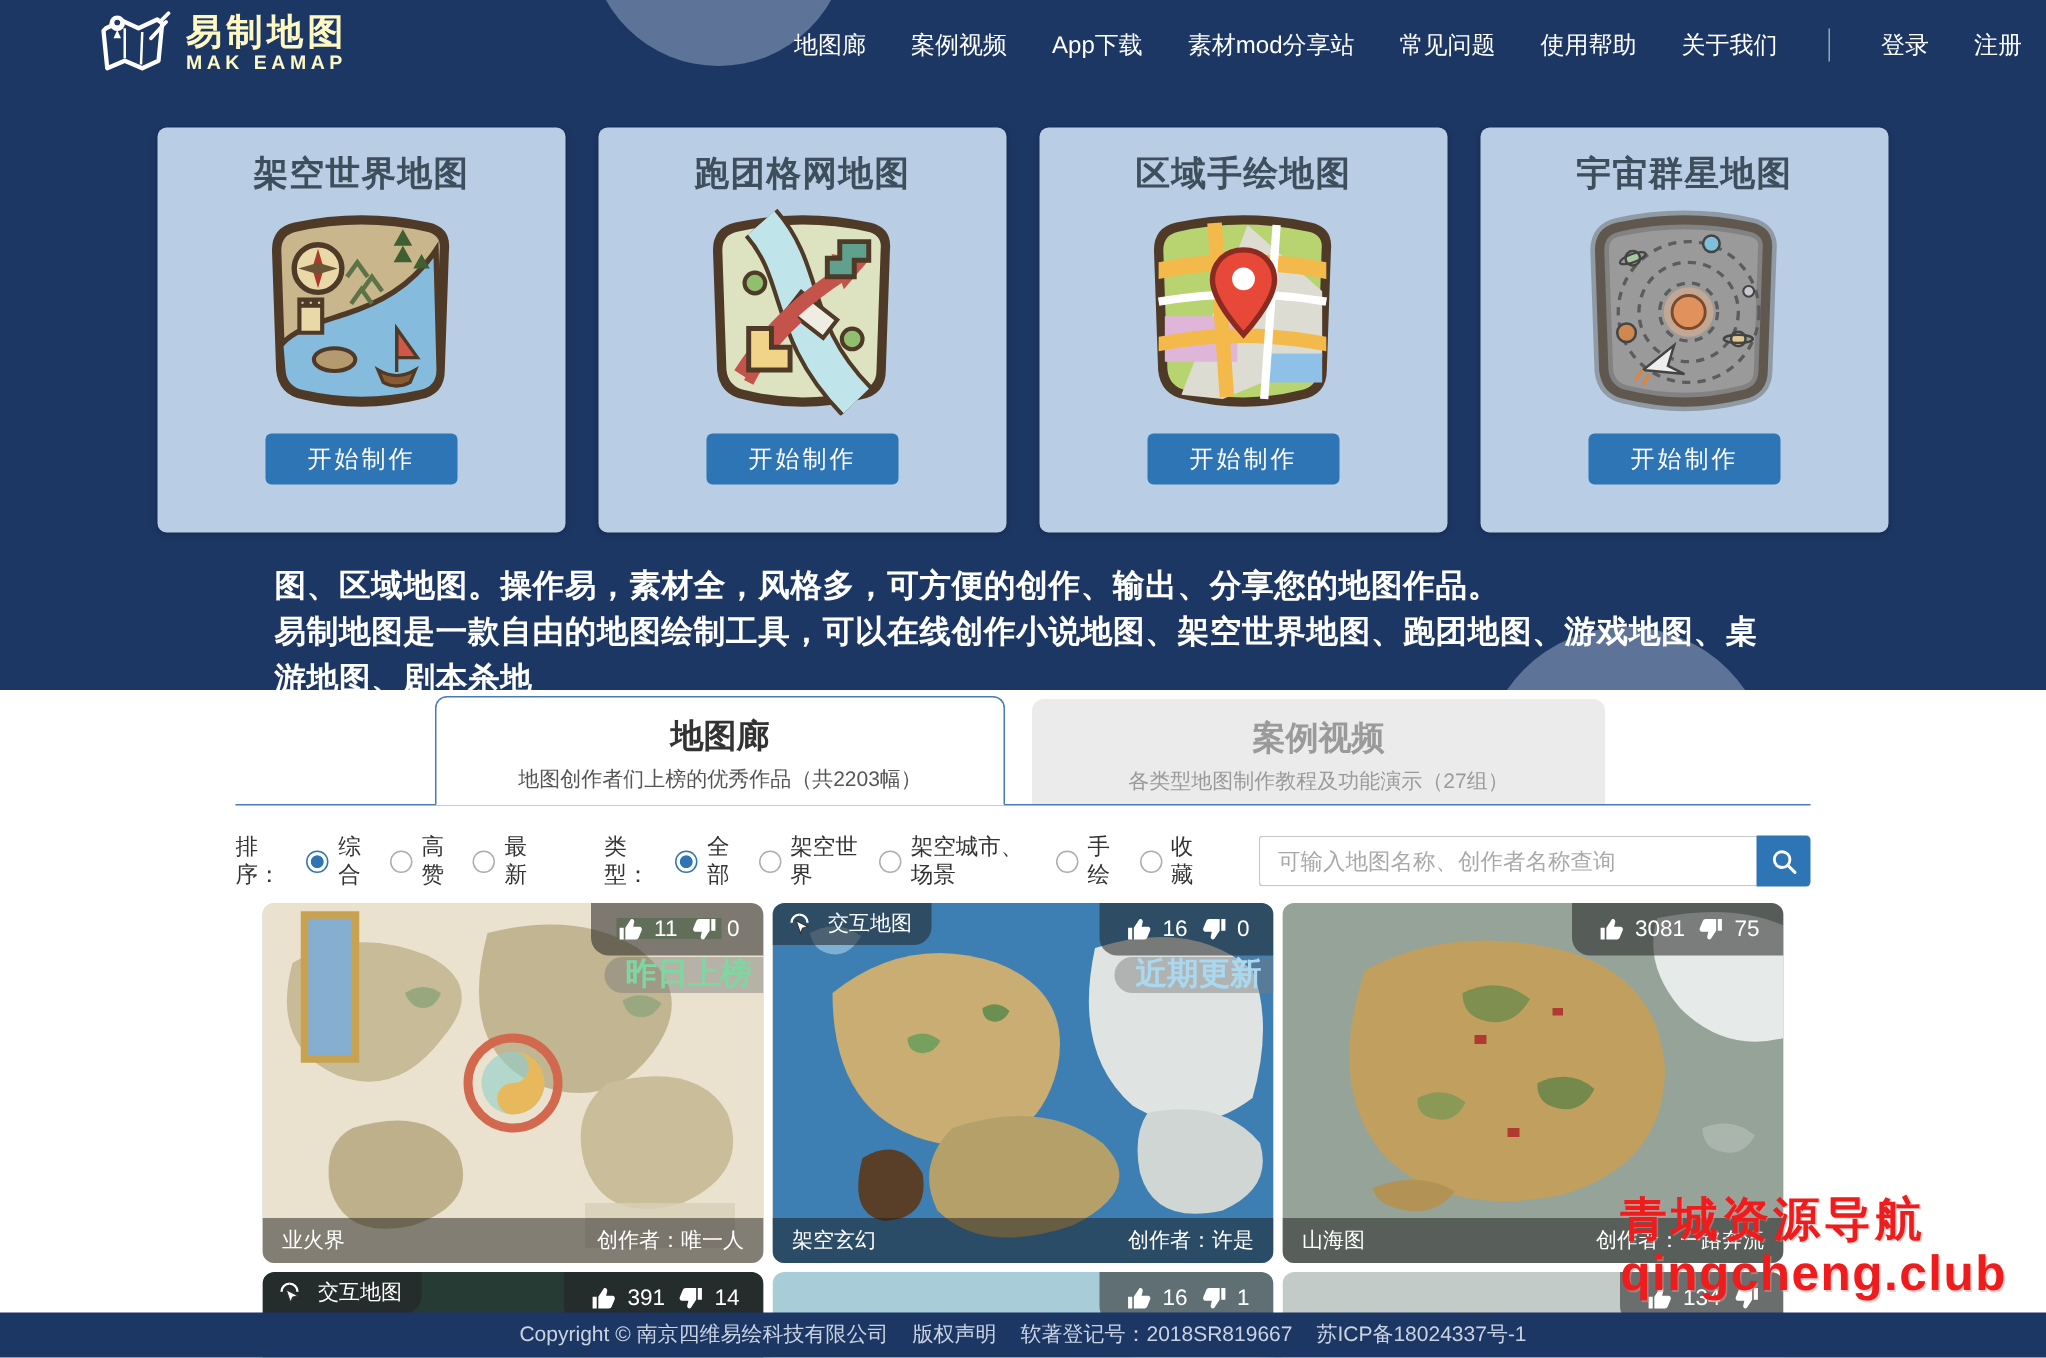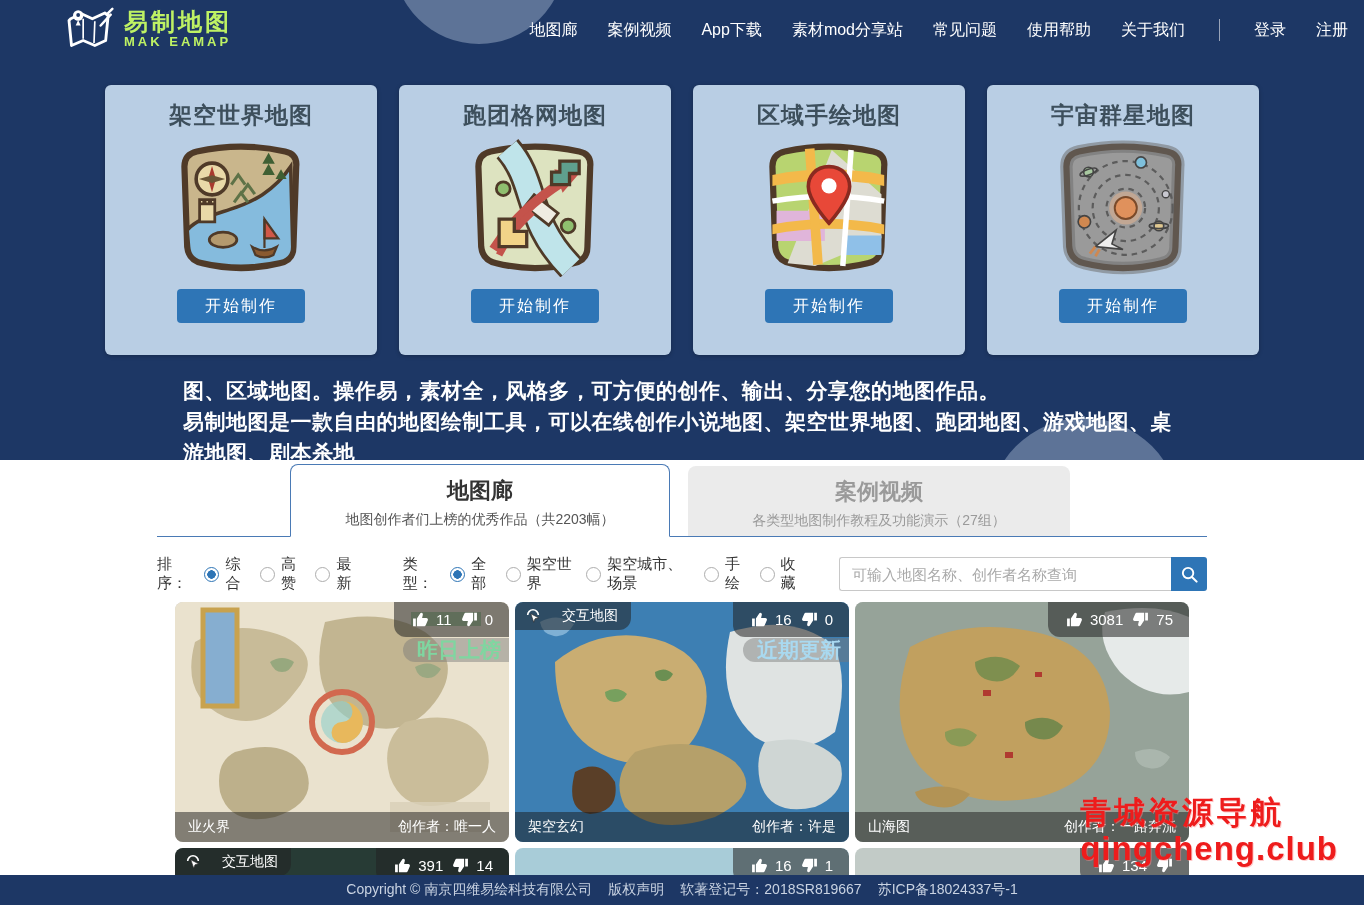--- a/index.html
+++ b/index.html
@@ -7,21 +7,21 @@
   .page { width:1364px; height:905px; position:relative; overflow:hidden; background:#fff; margin:0 auto; }
 
   
   .hero-wrap { height:460px; background:#1d3765; position:relative; overflow:hidden; }
   .deco-circle { position:absolute; border-radius:50%; background:#5d7397; z-index:1; }
   .circle-top { left:393px; top:-128px; width:172px; height:172px; }
   .circle-bottom { left:988px; top:418px; width:192px; height:192px; }
 
   .topnav { position:relative; z-index:2; height:60px; display:flex; align-items:center; padding:0 16px 0 64px; }
   .logo { display:flex; align-items:center; gap:10px; cursor:pointer; }
-  .logo-txt { color:#bef264; }
+  .logo-txt { color:#fef9c3; }
   .logo-zh { font-size:24px; font-weight:bold; letter-spacing:3px; line-height:24px; }
   .logo-en { font-size:13px; font-weight:bold; letter-spacing:3px; line-height:16px; }
   .nav-menu { margin-left:auto; display:flex; align-items:center; gap:30px; }
   .nav-item { color:#fff; font-size:16px; cursor:pointer; white-space:nowrap; }
   .nav-divider { width:1px; height:22px; background:rgba(255,255,255,.55); margin:0 4px; }
 
   
   .feature-row { position:relative; z-index:2; display:flex; justify-content:center; gap:22px; margin-top:25px; }
   .fcard { width:272px; height:270px; background:#b9cee4; border-radius:6px; text-align:center; box-shadow:0 1px 4px rgba(0,0,0,.25); }
   .fcard-title { margin:15px 0 8px; font-size:23px; color:#3d4f5c; font-weight:bold; letter-spacing:1px; }
@@ -50,21 +50,21 @@
   .search-input { width:332px; height:34px; border:1px solid #c8c8c8; border-right:none; border-radius:3px 0 0 3px; padding:0 12px; font-size:15px; outline:none; color:#333; font-family:"Liberation Sans",sans-serif; }
   .search-input::placeholder { color:#a9a9a9; }
   .search-btn { width:36px; height:34px; background:#2e75b6; border:none; display:flex; align-items:center; justify-content:center; cursor:pointer; border-radius:0 3px 3px 0; }
 
   
   .gallery { width:1014px; margin:9px auto 0; display:grid; grid-template-columns:repeat(3,334px); gap:6px; }
   .gcard { height:240px; border-radius:8px; position:relative; overflow:hidden; cursor:pointer; background:#ccc; }
   .gcard svg.thumb { position:absolute; inset:0; width:100%; height:100%; }
   .likebar { position:absolute; top:0; right:0; height:35px; background:rgba(35,35,35,.55); border-radius:0 8px 0 12px; display:flex; align-items:center; gap:9px; padding:0 16px 0 18px; color:#fff; font-size:15px; z-index:3; }
   .likegrp { display:flex; align-items:center; gap:7px; }
-  .ibadge { position:absolute; top:0; left:0; height:28px; background:rgba(35,35,35,.55); border-radius:8px 0 12px 0; display:flex; align-items:center; gap:21px; padding:0 13px 0 10px; color:#fff; font-size:14px; z-index:3; }
+  .ibadge { position:absolute; top:0; left:0; height:28px; background:rgba(35,35,35,.55); border-radius:8px 0 12px 0; display:flex; align-items:center; gap:11px; padding:0 13px 0 10px; color:#fff; font-size:14px; z-index:3; }
   .sbadge { position:absolute; top:36px; right:0; height:24px; line-height:24px; background:rgba(120,120,120,.45); border-radius:13px 0 0 13px; padding:0 8px 0 14px; font-size:21px; font-weight:bold; z-index:3; }
   .sbadge-green { color:#7fd6a0; }
   .sbadge-blue { color:#a9d9f0; }
   .gfoot { position:absolute; bottom:0; left:0; right:0; height:30px; background:rgba(25,25,25,.5); color:#fff; font-size:14px; display:flex; align-items:center; justify-content:space-between; padding:0 13px; z-index:3; }
 
   
   .thumb-r21 { background:radial-gradient(circle at 20% 120%, #4b5f53 0 40%, transparent 41%), radial-gradient(circle at 70% 160%, #556b4f 0 50%, transparent 51%), #273b35; }
   .thumb-r22 { background:radial-gradient(circle at 30% 180%, #ffffff 0 45%, transparent 46%), radial-gradient(circle at 85% 60%, #e8f0f2 0 30%, transparent 31%), #a8ccd8; }
   .thumb-r23 { background:radial-gradient(circle at 40% 120%, #d8ded9 0 40%, transparent 41%), #c2cbc7; }
 

